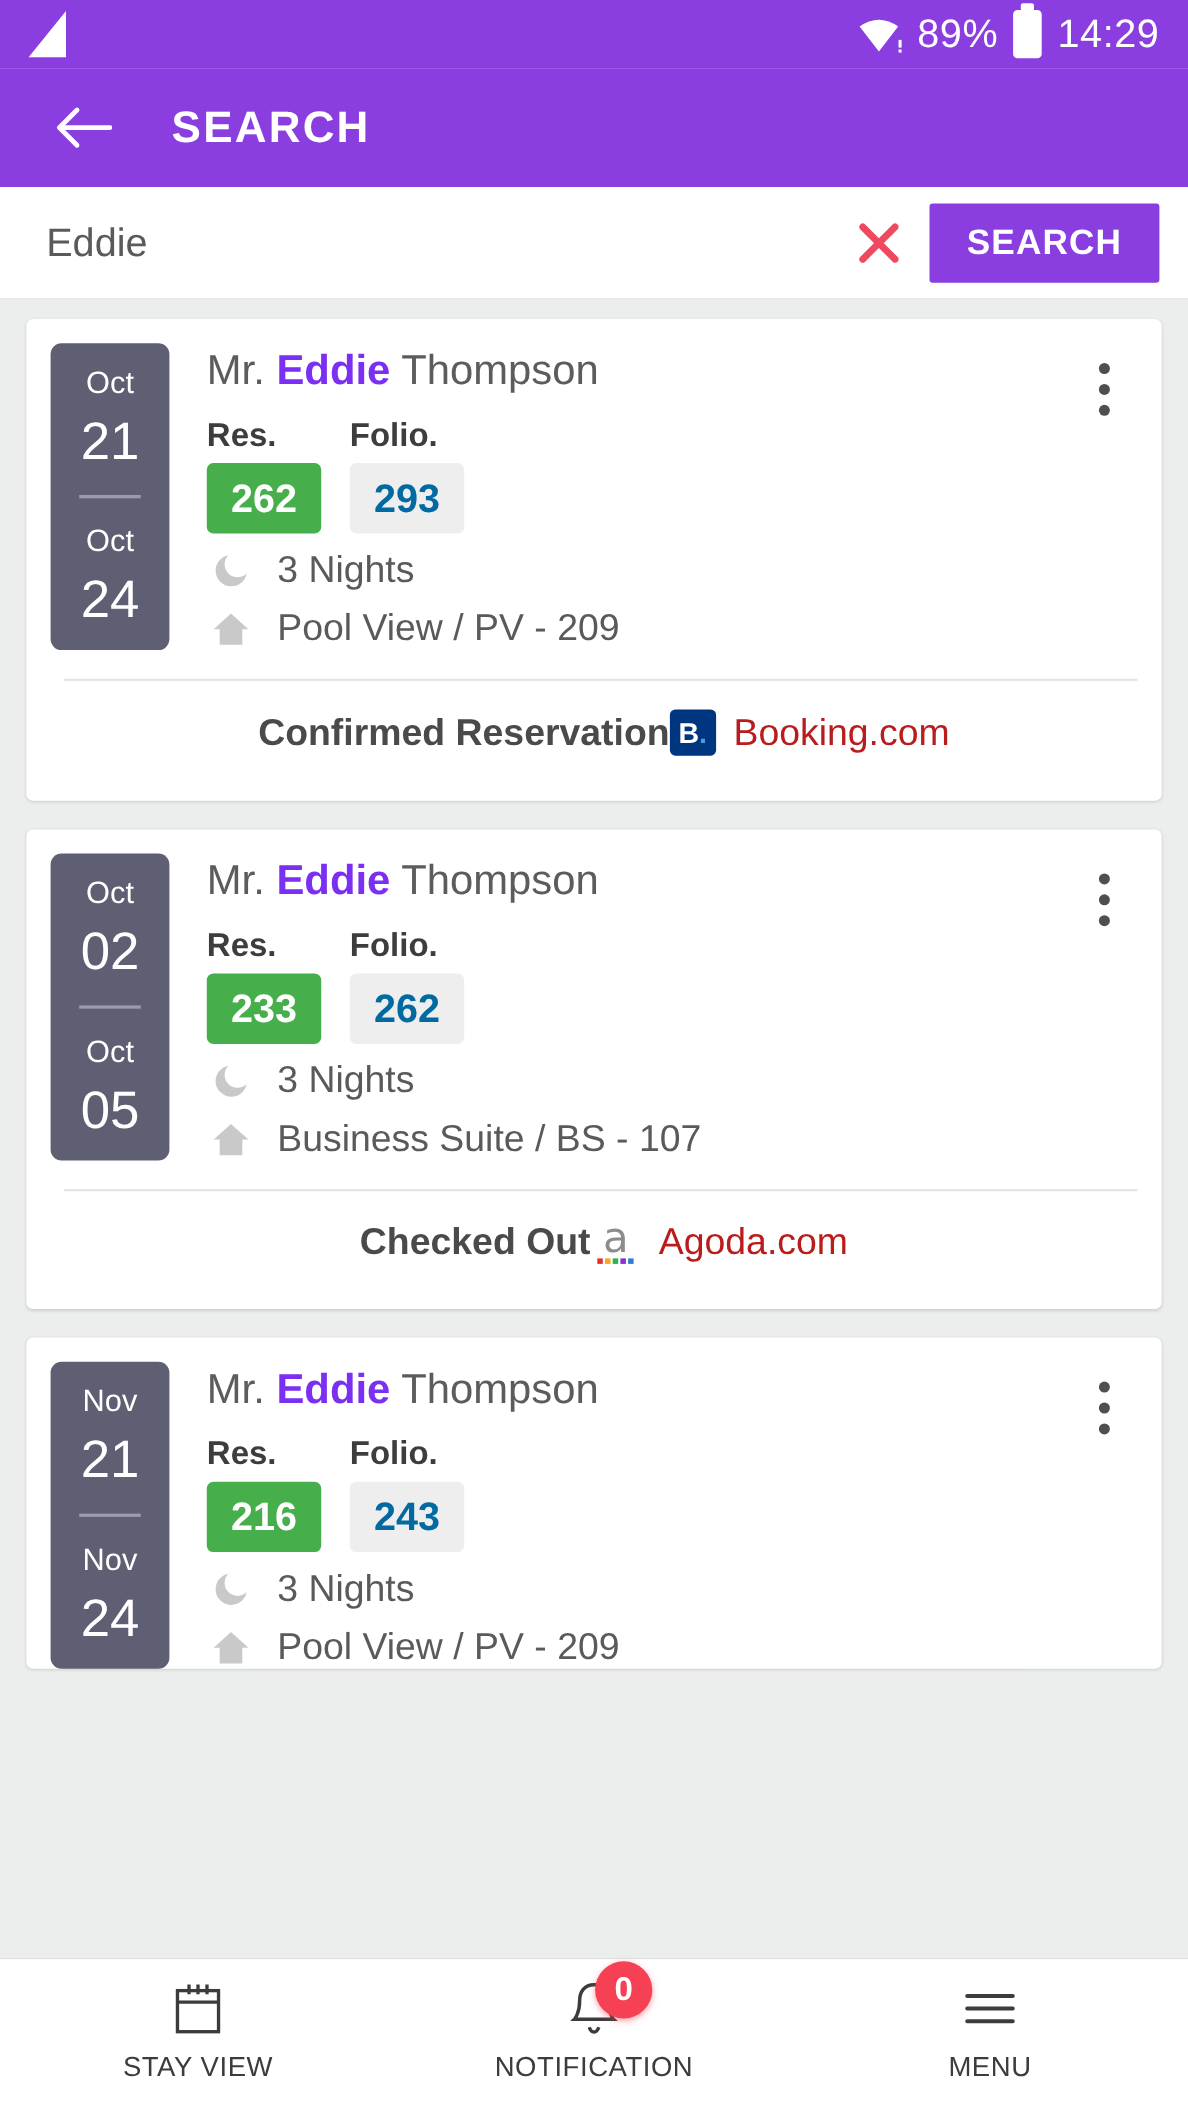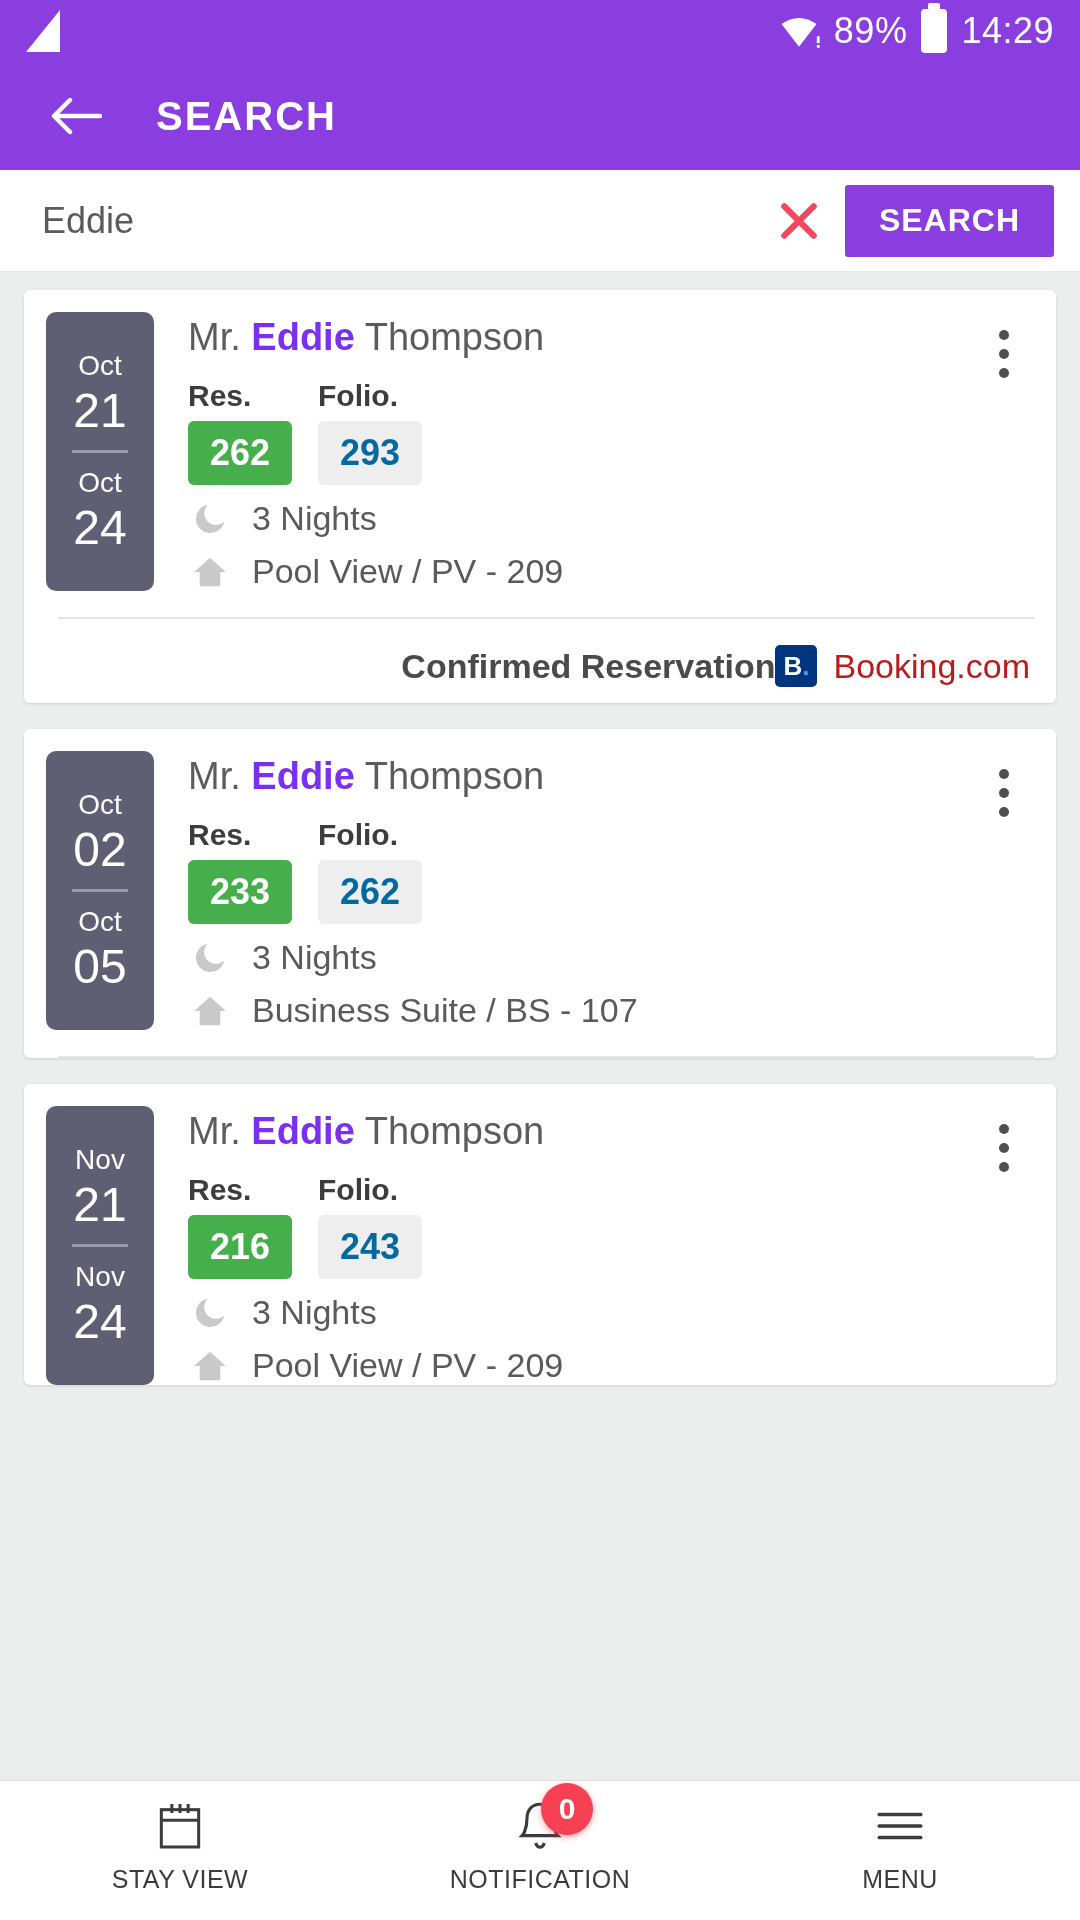--- a/index.html
+++ b/index.html
@@ -73,21 +73,21 @@
   }
   .card {
     background:#fff; border-radius:6px; margin-bottom:26px;
     box-shadow:0 1px 3px rgba(0,0,0,0.13);
     padding:22px 0 0 0;
   }
   .card-top { display:flex; padding:0 26px 0 22px; position:relative; }
   .date-block {
     width:108px; background:#5e5f72; border-radius:10px;
     color:#fff; text-align:center; padding:18px 0;
-    display:flex; flex-direction:column; align-items:center; justify-content:center;
+    display:flex; flex-direction:column; align-items:center; justify-content:space-between;
     flex:none;
   }
   .date-mon { font-size:28px; font-weight:400; line-height:1.25; }
   .date-day { font-size:48px; font-weight:400; line-height:1.15; }
   .date-sep { width:56px; height:3px; background:#9a9bab; margin:12px 0; }
 
   .card-body { flex:1; padding-left:34px; padding-top:4px; }
   .guest-name {
     font-size:38px; font-weight:400; color:#5c5c5c; margin-bottom:20px;
     white-space:nowrap;
@@ -111,22 +111,22 @@
   .kebab {
     position:absolute; right:26px; top:6px;
     width:52px; height:72px;
     display:flex; flex-direction:column; align-items:center; justify-content:center; gap:9px;
     cursor:pointer;
   }
   .kebab span { width:10px; height:10px; border-radius:50%; background:#4f4f4f; display:block; }
 
   .card-div { height:2px; background:#e4e4e4; margin:26px 22px 0 34px; }
   .card-foot {
-    display:flex; align-items:center; justify-content:flex-end;
-    padding:26px 26px 16px 44px;
+    display:flex; align-items:center; justify-content:center;
+    padding:26px 26px 41px 44px;
   }
   .status-text { font-size:34px; font-weight:700; color:#4a4a4a; }
   .ota { display:flex; align-items:center; gap:16px; }
   .ota-name { font-size:34px; color:#b91c1c; }
 
   .booking-logo {
     width:42px; height:42px; background:#003580; border-radius:5px;
     display:flex; align-items:center; justify-content:center;
     color:#fff; font-size:26px; font-weight:700; line-height:1;
   }
@@ -298,20 +298,36 @@
             <span class="meta-text">Business Suite / BS - 107</span>
           </div>
         </div>
         <div class="kebab">
           <span></span>
           <span></span>
           <span></span>
         </div>
       </div>
       <div class="card-div"></div>
+      <div class="card-foot">
+        <div class="status-text">Checked Out</div>
+        <div class="ota">
+          <span class="agoda-logo">
+            <span class="agoda-a">a</span>
+            <span class="agoda-dots">
+              <i style="background:#e4322b"></i>
+                <i style="background:#f5a623"></i>
+                <i style="background:#2eb34a"></i>
+                <i style="background:#8b2fd0"></i>
+                <i style="background:#2f7fd0"></i>
+            </span>
+          </span>
+          <span class="ota-name">Agoda.com</span>
+        </div>
+      </div>
     </div>
 
     <div class="card">
       <div class="card-top">
         <div class="date-block">
           <div class="date-mon">Nov</div>
           <div class="date-day">21</div>
           <div class="date-sep"></div>
           <div class="date-mon">Nov</div>
           <div class="date-day">24</div>

